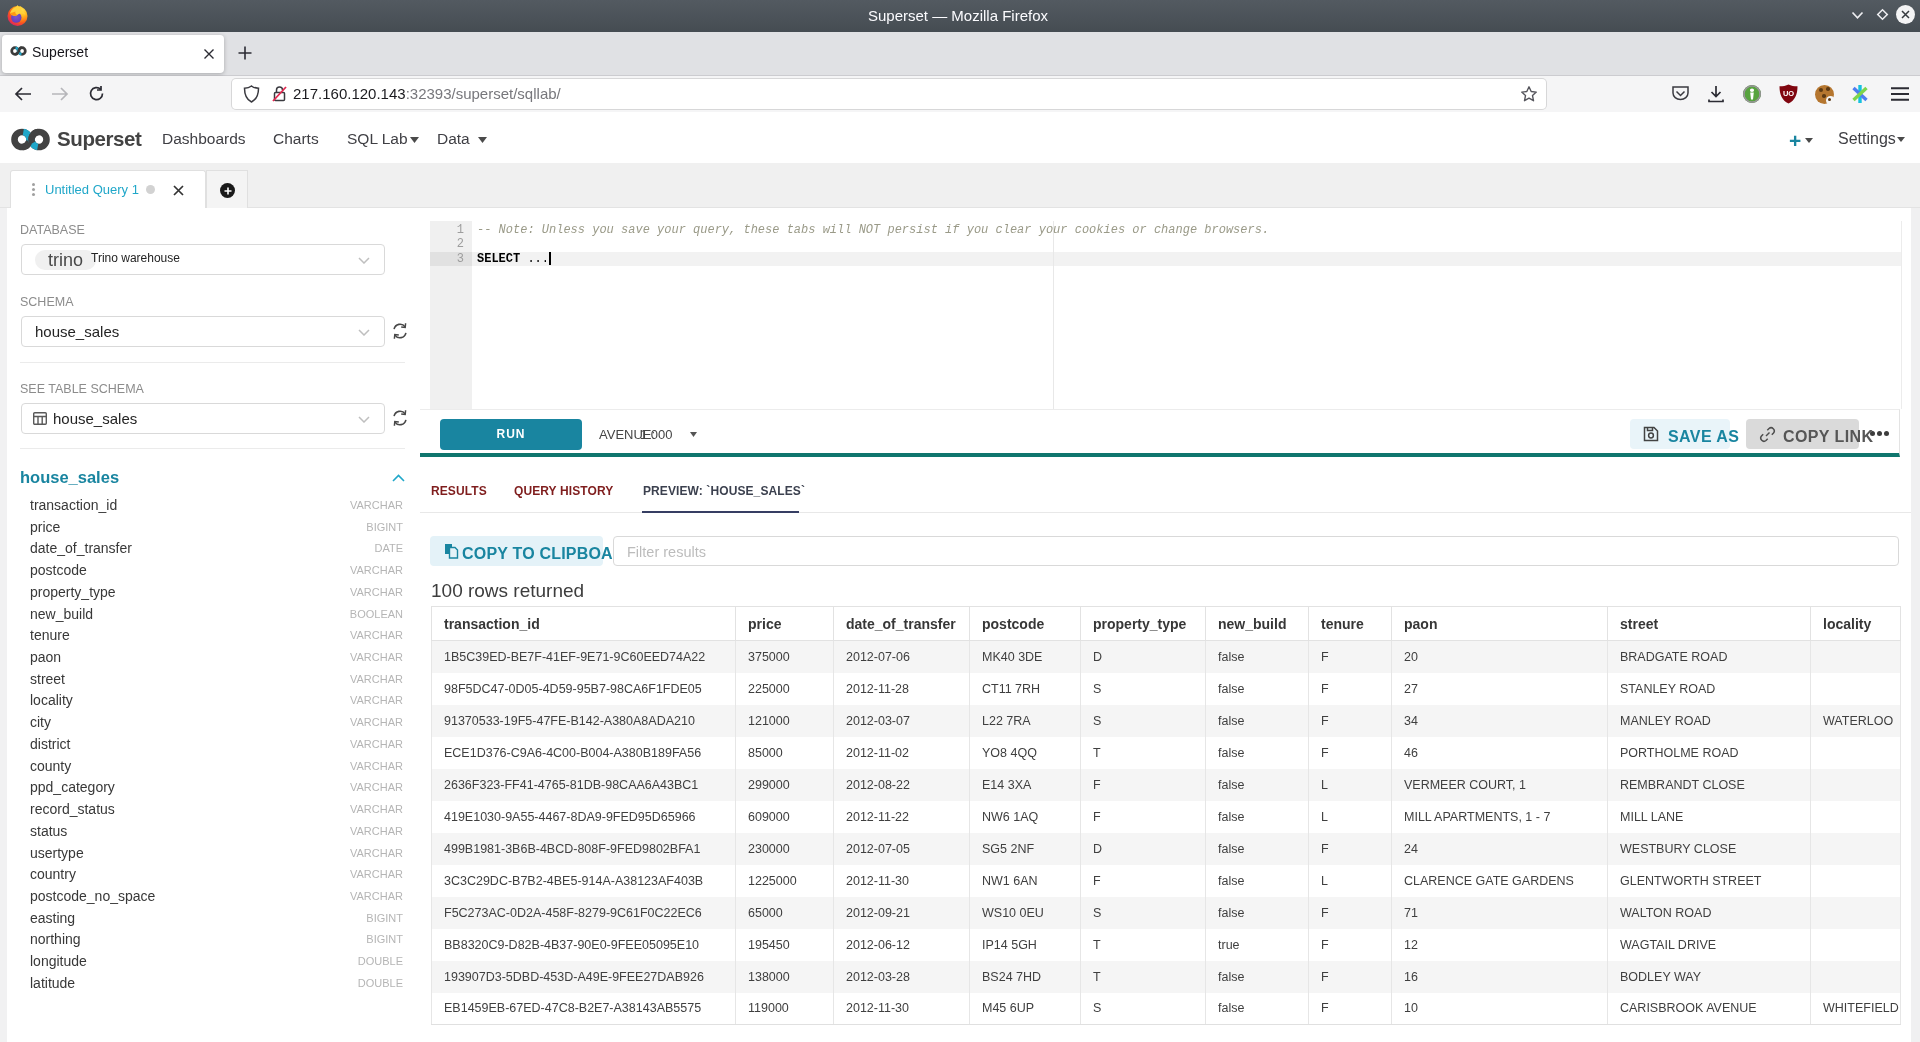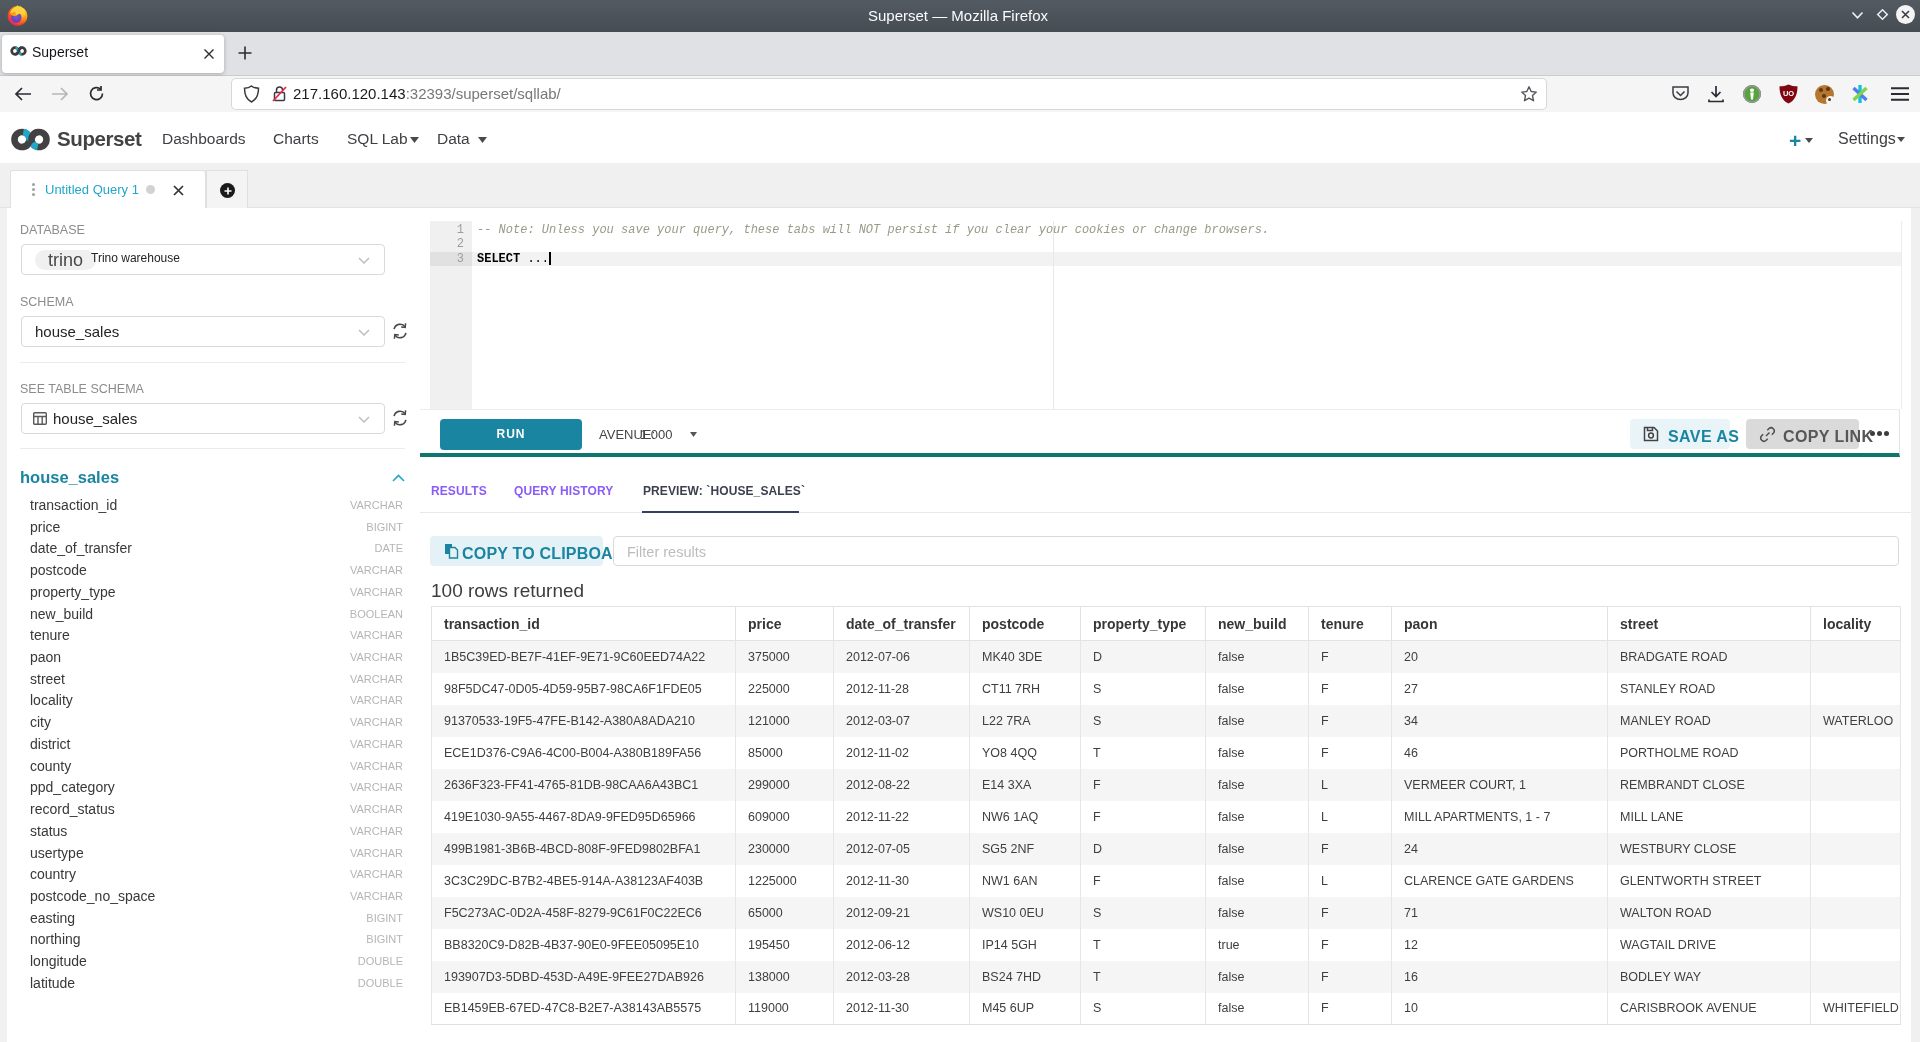--- a/index.html
+++ b/index.html
@@ -40,21 +40,21 @@
 #printmargin{position:absolute;left:623px;top:0;width:1px;height:188px;background:#e8e8e8}
 #cursor{position:absolute;left:119px;top:31px;width:1.5px;height:13px;background:#000}
 
 #toolbar{position:absolute;left:420px;top:409px;width:1480px;height:48px;background:#fff;border-top:1px solid #ececec;border-right:1px solid #e3e3e3;border-bottom:4px solid #0f766e}
 #runbtn{position:absolute;left:20px;top:9px;width:142px;height:31px;background:#1985a0;border-radius:4px;color:#fff;font-size:12px;font-weight:bold;letter-spacing:1px;text-align:center;line-height:31px}
 #saveas{position:absolute;left:1210px;top:9px;width:100px;height:30px;background:#e9f4f9;border-radius:4px}
 #copylink{position:absolute;left:1326px;top:9px;width:113px;height:30px;background:#dadada;border-radius:4px}
 .btn-label{font-size:16px;font-weight:bold;letter-spacing:.4px;white-space:nowrap}
 
 #stabs{position:absolute;left:420px;top:457px;width:1491px;height:56px;background:#fff;border-bottom:1px solid #e8e8e8}
-.stab{position:absolute;top:27px;font-size:12px;font-weight:bold;letter-spacing:.1px;color:#8b5cf6}
+.stab{position:absolute;top:27px;font-size:12px;font-weight:bold;letter-spacing:.1px;color:#7f1d1d}
 
 #copyclip{position:absolute;left:430px;top:536px;width:173px;height:30px;background:#e4f2f8;border-radius:4px}
 #filterbox{position:absolute;left:613px;top:536px;width:1286px;height:30px;border:1px solid #d9d9d9;border-radius:4px;background:#fff}
 #rowsret{position:absolute;left:431px;top:580px;font-size:19px;color:#3d3d3d}
 #dtable{position:absolute;left:431px;top:606px;border-collapse:collapse;table-layout:fixed;width:1469px;font-size:12.5px;color:#3f3f3f}
 #dtable th{font-weight:bold;font-size:14px;color:#373737;text-align:left;height:34px;border:1px solid #e2e2e2;padding:0 0 0 12px;background:#fff}
 #dtable td{height:32px;border-left:1px solid #e6e6e6;border-right:1px solid #e6e6e6;padding:0 0 0 12px;white-space:nowrap;overflow:hidden}
 #dtable tr.odd td{background:#f5f5f5}
 #dtable tr:last-child td{border-bottom:1px solid #e0e0e0}
 #scrollstrip{position:absolute;left:1911px;top:208px;width:9px;height:834px;background:#f0f0f1}

